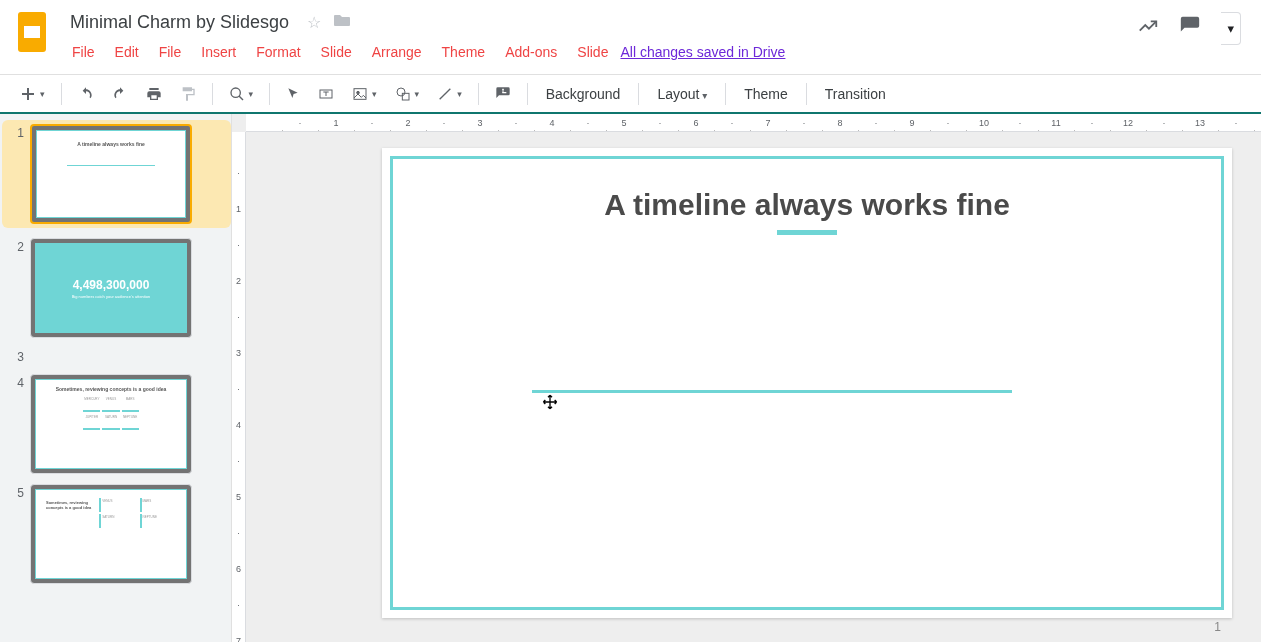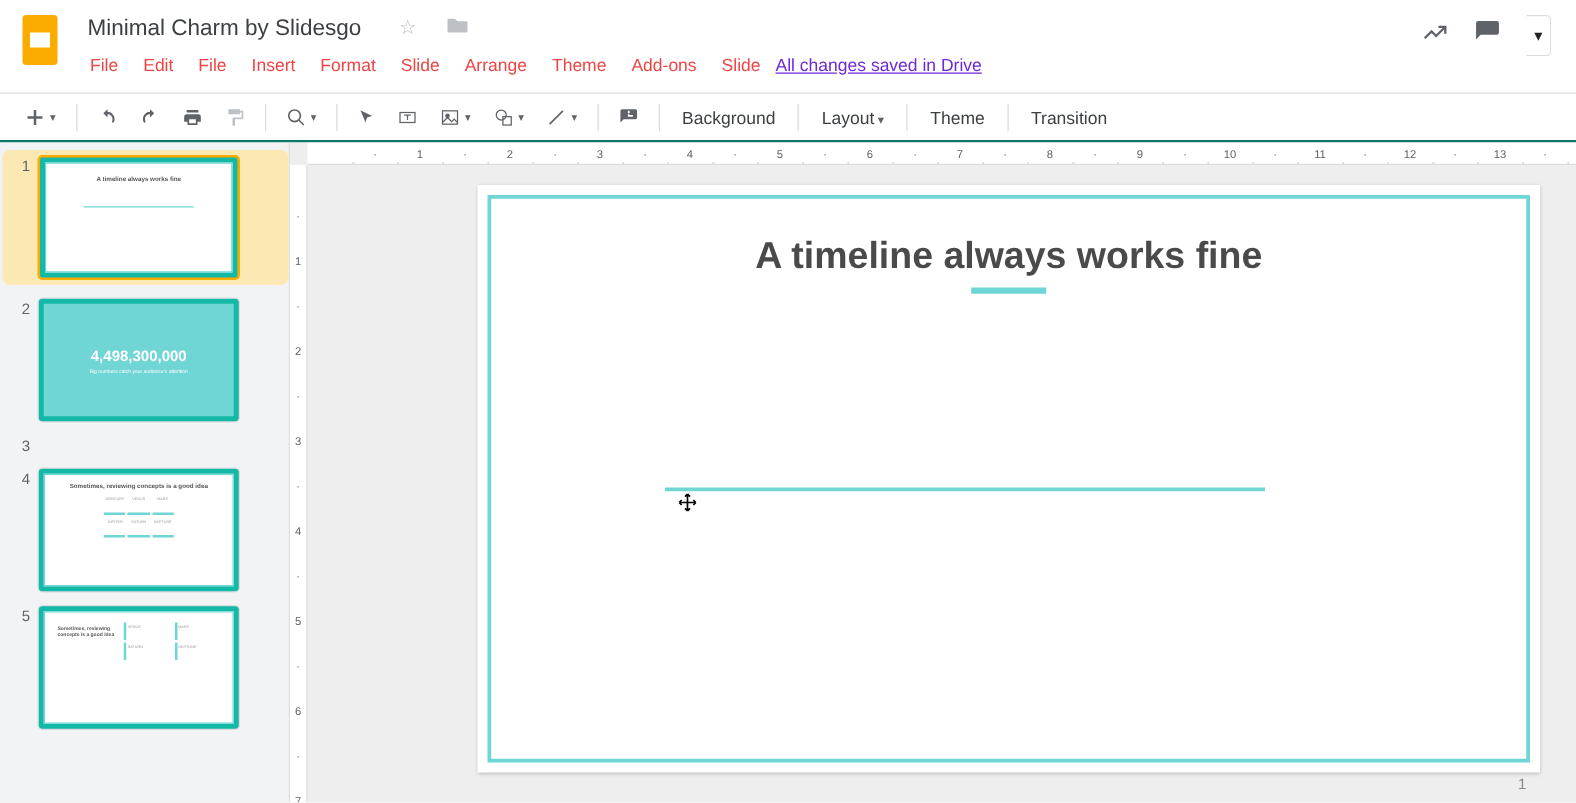--- a/index.html
+++ b/index.html
@@ -1,21 +1,21 @@
 <!DOCTYPE html>
 <html><head>
 <meta charset="utf-8">
 <style>
 * { box-sizing: border-box; margin: 0; padding: 0; }
 body { font-family: Arial, "Helvetica Neue", sans-serif; font-size: 13px; color: #202124; background: #fff; width: 1261px; height: 642px; overflow: hidden; }
 .header { height: 74px; display: flex; align-items: flex-start; padding: 8px 12px 0 12px; }
 .logo { width: 40px; height: 48px; display: flex; align-items: center; justify-content: center; margin-right: 12px; }
 .logo svg { width: 36px; height: 48px; }
 .titlearea { flex: 1; }
-.titlerow { display: flex; align-items: center; gap: 24px; height: 28px; }
+.titlerow { display: flex; align-items: center; gap: 12px; height: 28px; }
 .doc-title { font-size: 18px; color: #3c4043; padding: 2px 6px; }
 .star-icon, .folder-icon { color: #bdc1c6; font-size: 16px; }
 .menubar { display: flex; gap: 4px; margin-top: 4px; align-items: center; }
 .menu-item { padding: 4px 8px; cursor: pointer; color: #ef4444; font-size: 14px; }
 .saved-text { margin-left: 0; color: #6d28d9; text-decoration: underline; font-size: 14px; }
 .header-right { display: flex; align-items: center; gap: 20px; padding-right: 8px; padding-top: 4px; }
 .header-icon { color: #5f6368; font-size: 20px; cursor: pointer; }
 .present-btn { border: 1px solid #dadce0; border-radius: 4px; padding: 8px 12px; display: flex; align-items: center; gap: 8px; font-size: 14px; color: #3c4043; cursor: pointer; }
 .present-drop { border: 1px solid #dadce0; border-left: none; border-radius: 0 4px 4px 0; padding: 8px 6px; cursor: pointer; }
 .present-wrap { display: flex; }
@@ -25,21 +25,21 @@
 .tool-sep { width: 1px; height: 22px; background: #dadce0; margin: 0 6px; }
 .tool-text { padding: 6px 10px; cursor: pointer; font-size: 14px; color: #3c4043; }
 .tool-text.with-drop::after { content: " ▾"; font-size: 10px; color: #5f6368; }
 .workspace { display: flex; height: calc(100% - 114px); }
 .filmstrip { width: 232px; background: #f1f3f4; overflow-y: auto; padding: 6px 0 6px 6px; border-right: 1px solid #e0e0e0; }
 .filmstrip::-webkit-scrollbar { width: 12px; }
 .filmstrip::-webkit-scrollbar-thumb { background: #bdc1c6; border-radius: 6px; }
 .filmstrip::-webkit-scrollbar-track { background: #e8eaed; }
 .thumb-row { display: flex; align-items: flex-start; margin-bottom: 10px; }
 .thumb-num { width: 24px; text-align: right; padding-right: 6px; font-size: 12px; color: #5f6368; padding-top: 2px; }
-.thumb { width: 162px; height: 100px; background: #14b8a6; border: 1px solid #dadce0; border-radius: 4px; overflow: hidden; position: relative; }
+.thumb { width: 162px; height: 100px; background: #737373; border: 1px solid #dadce0; border-radius: 4px; overflow: hidden; position: relative; }
 .thumb.selected { border: 2px solid #f9ab00; }
 .thumb-row.sel { background: #fce8b2; padding: 4px 0; border-radius: 6px; margin-left: -4px; padding-left: 4px; }
 .thumb-inner-white { position: absolute; inset: 4px; border: 1.5px solid #6fd5d5; background: #fff; display: flex; flex-direction: column; align-items: center; justify-content: flex-start; padding-top: 10px; }
 .thumb-title-text { font-size: 5px; font-weight: bold; color: #555; }
 .thumb-teal { position: absolute; inset: 4px; background: #6fd5d5; display: flex; flex-direction: column; align-items: center; justify-content: center; }
 .thumb-bignum { font-size: 12px; font-weight: 900; color: #fff; }
 .thumb-subnum { font-size: 4px; color: #fff; margin-top: 2px; }
 .thumb-mednum { font-size: 8px; font-weight: bold; color: #fff; margin: 2px 0; }
 .thumb-grid-title { font-size: 5px; font-weight: bold; color: #555; text-align: center; margin-bottom: 4px; }
 .thumb-grid { display: grid; grid-template-columns: repeat(3, 1fr); gap: 2px; padding: 0 6px; }

